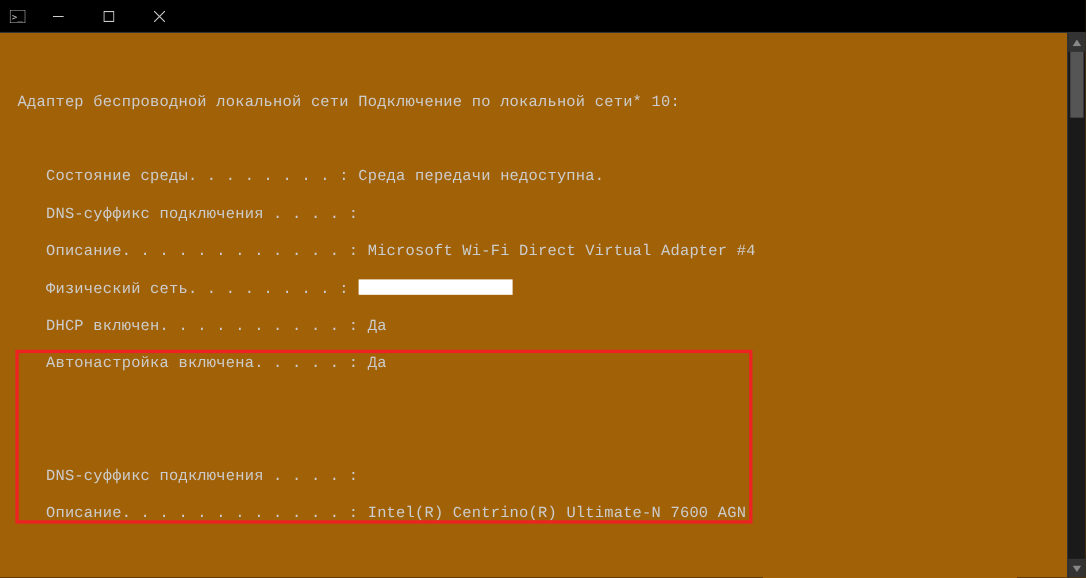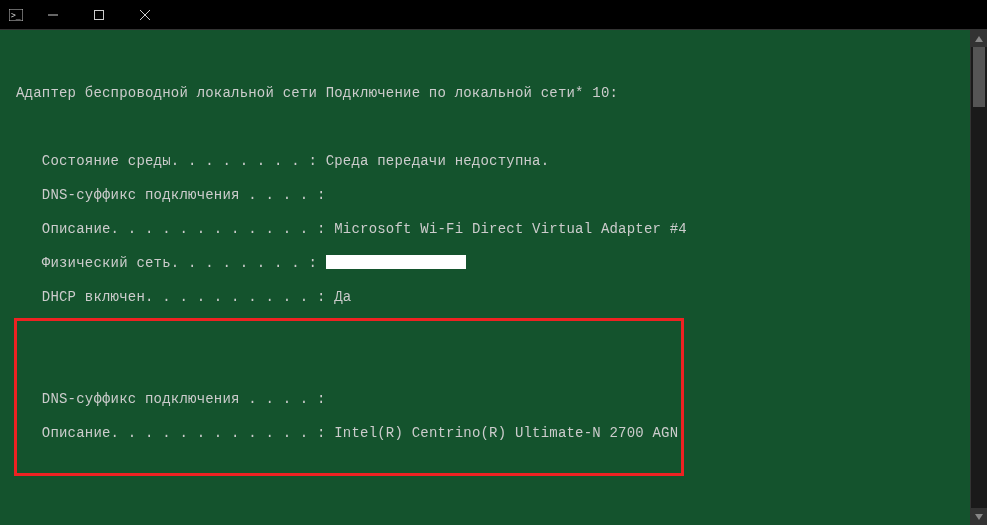--- a/index.html
+++ b/index.html
@@ -32,21 +32,21 @@
   .win-controls { display: flex; }
   .win-btn {
     width: 46px; height: 30px;
     display: flex; align-items: center; justify-content: center;
     color: #ccc;
     cursor: pointer;
   }
   .console-area {
     position: absolute;
     top: 30px; left: 0; right: 0; bottom: 0;
-    background: #14532d;
+    background: #a16207;
     color: #ccc;
     font-size: 14px;
     line-height: 17px;
     white-space: pre;
     padding: 4px 8px 4px 16px;
     letter-spacing: 0.2px;
   }
   .scrollbar {
     position: absolute;
     right: 0; top: 30px; bottom: 0;
@@ -121,24 +121,25 @@
 
 <div class="console-area">
 <span class="line"> </span>
 <span class="line">Адаптер беспроводной локальной сети Подключение по локальной сети* 10:</span>
 <span class="line"> </span>
 <span class="line">   Состояние среды. . . . . . . . : Среда передачи недоступна.</span>
 <span class="line">   DNS-суффикс подключения . . . . :</span>
 <span class="line"><span>   Описание. . . . . . . . . . . . : </span><span>Microsoft Wi-Fi Direct Virtual Adapter #4</span></span>
 <span class="line"><span>   Физический сеть. . . . . . . . : </span><span class="redacted r140"></span></span>
 <span class="line">   DHCP включен. . . . . . . . . . : Да</span>
+<span class="line">   Автонастройка включена. . . . . : Да</span>
 <span class="line"> </span>
 <span class="line"> </span>
 <span class="line">   DNS-суффикс подключения . . . . :</span>
-<span class="line"><span>   Описание. . . . . . . . . . . . : </span><span>Intel(R) Centrino(R) Ultimate-N 2700 AGN</span></span>
+<span class="line"><span>   Описание. . . . . . . . . . . . : </span><span>Intel(R) Centrino(R) Ultimate-N 7600 AGN</span></span>
 
 
 
 
 
 
 
 
 
 

